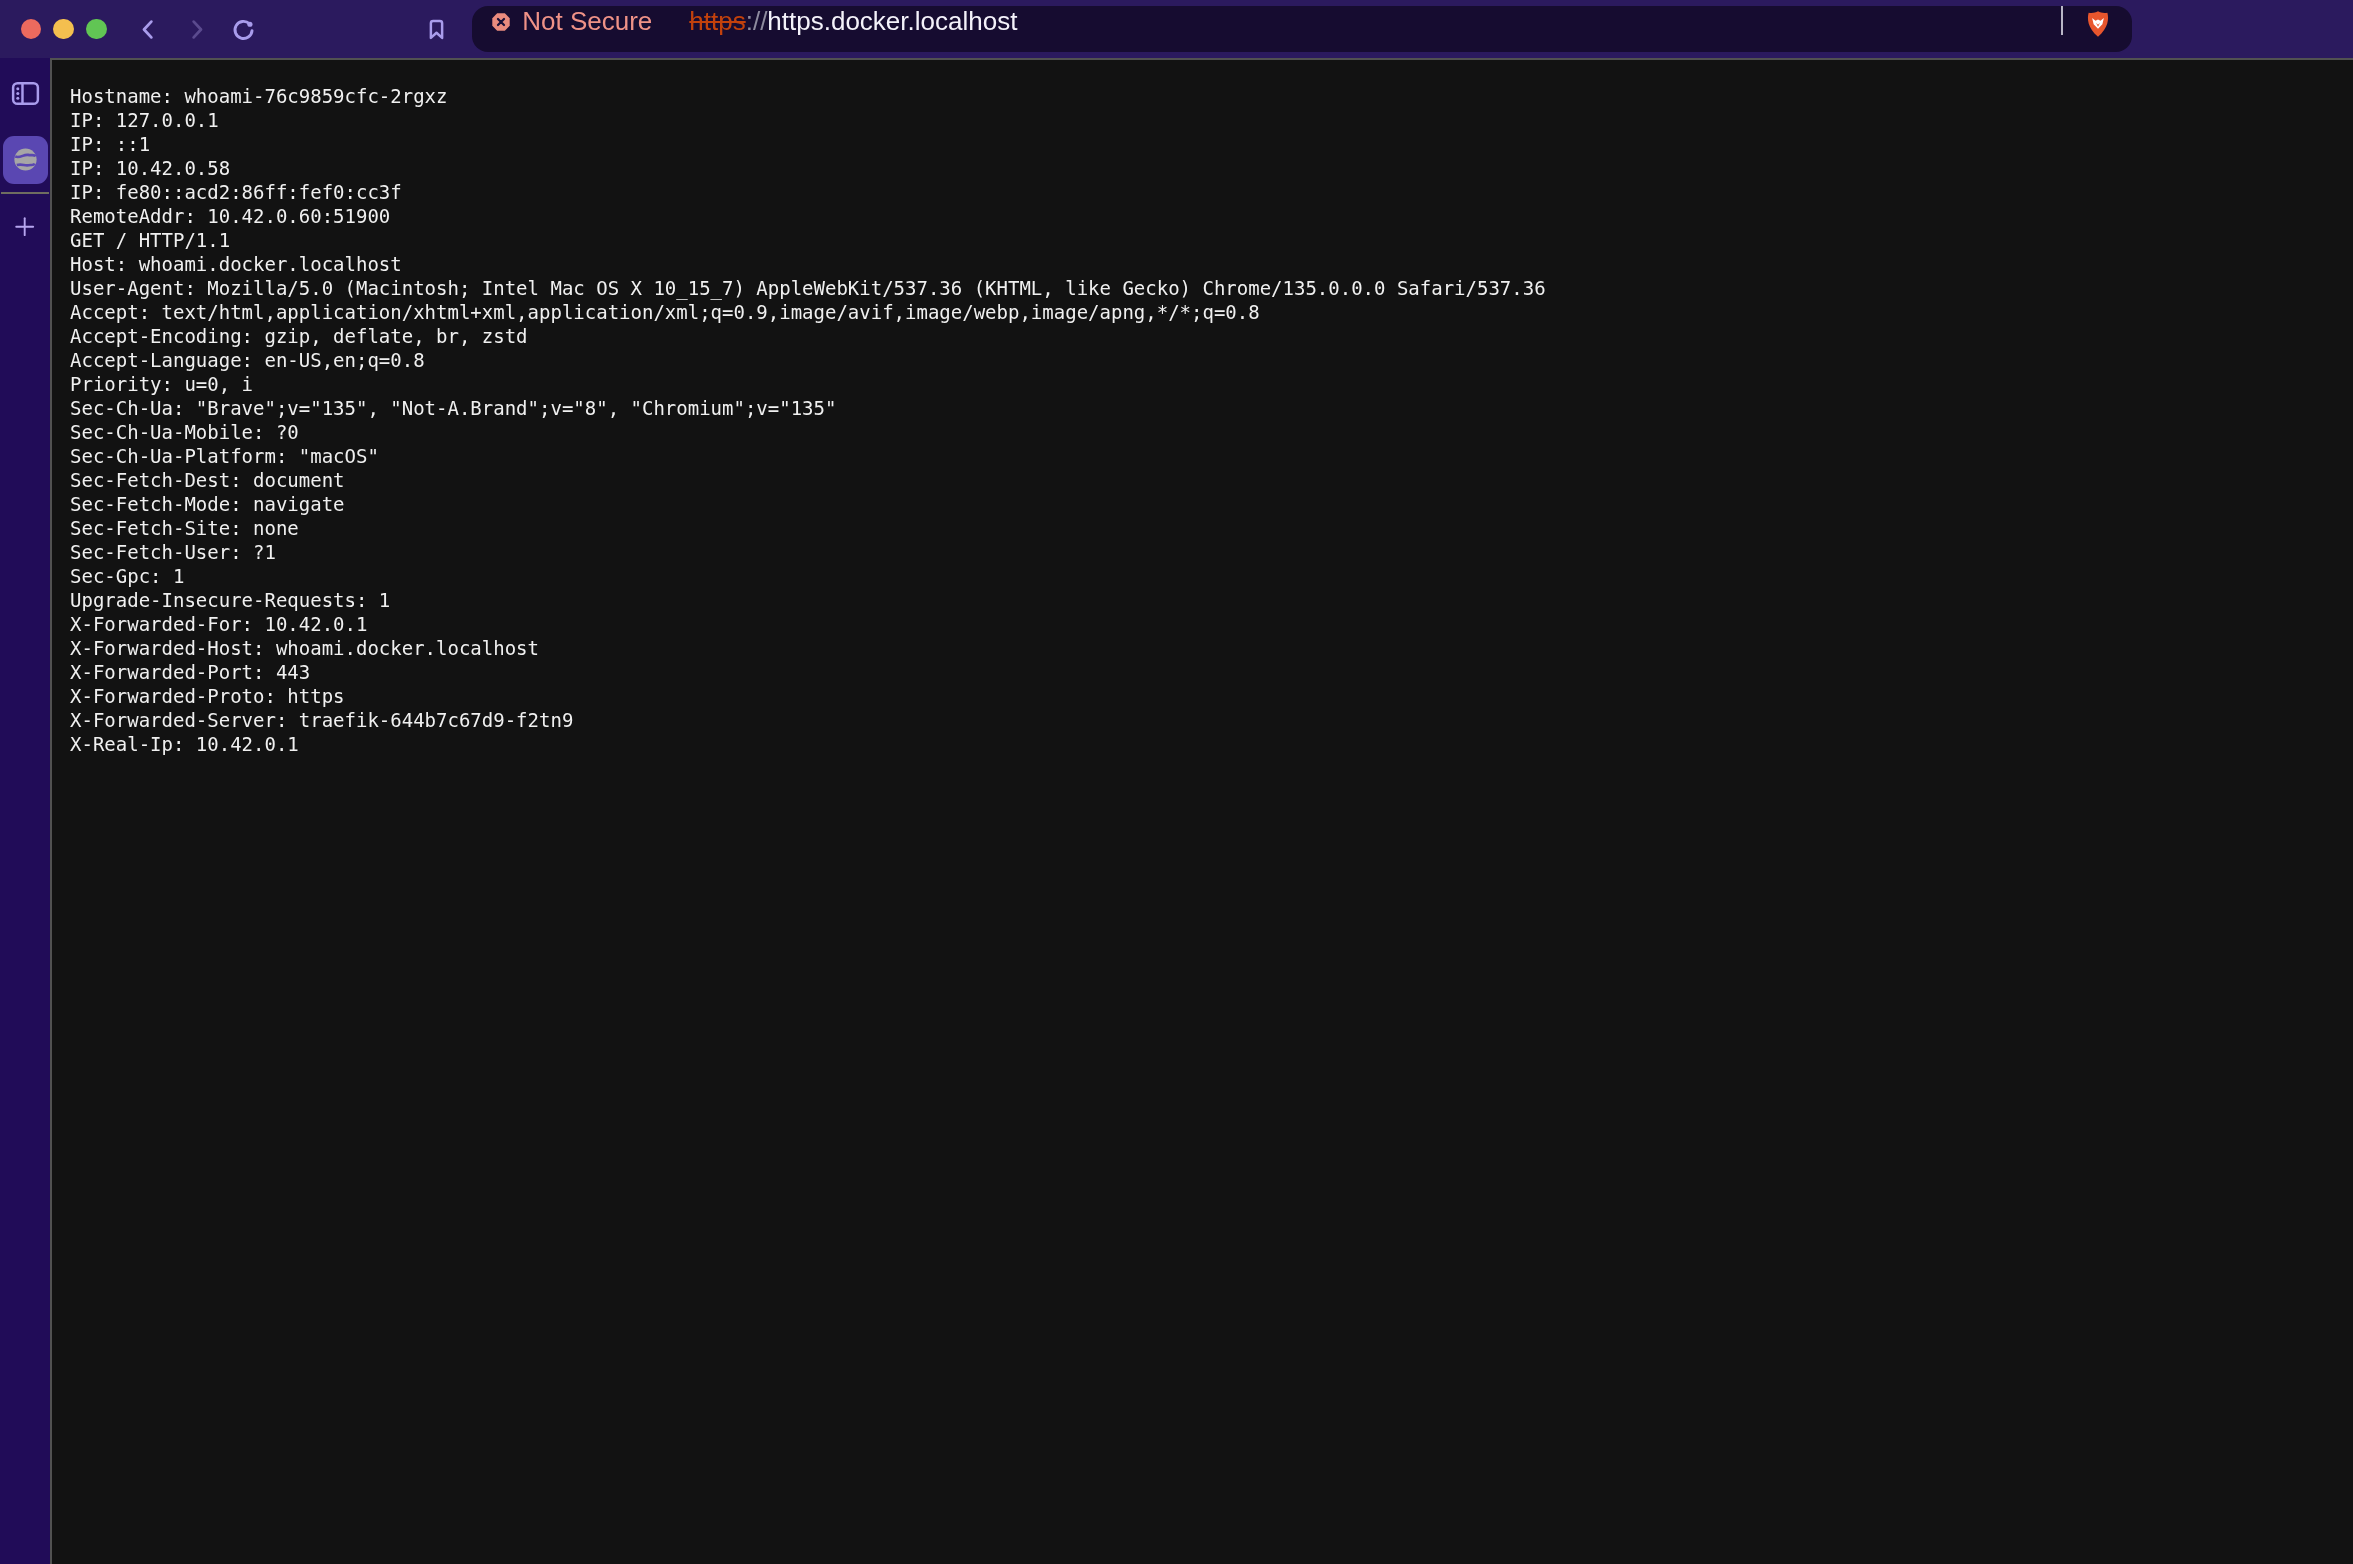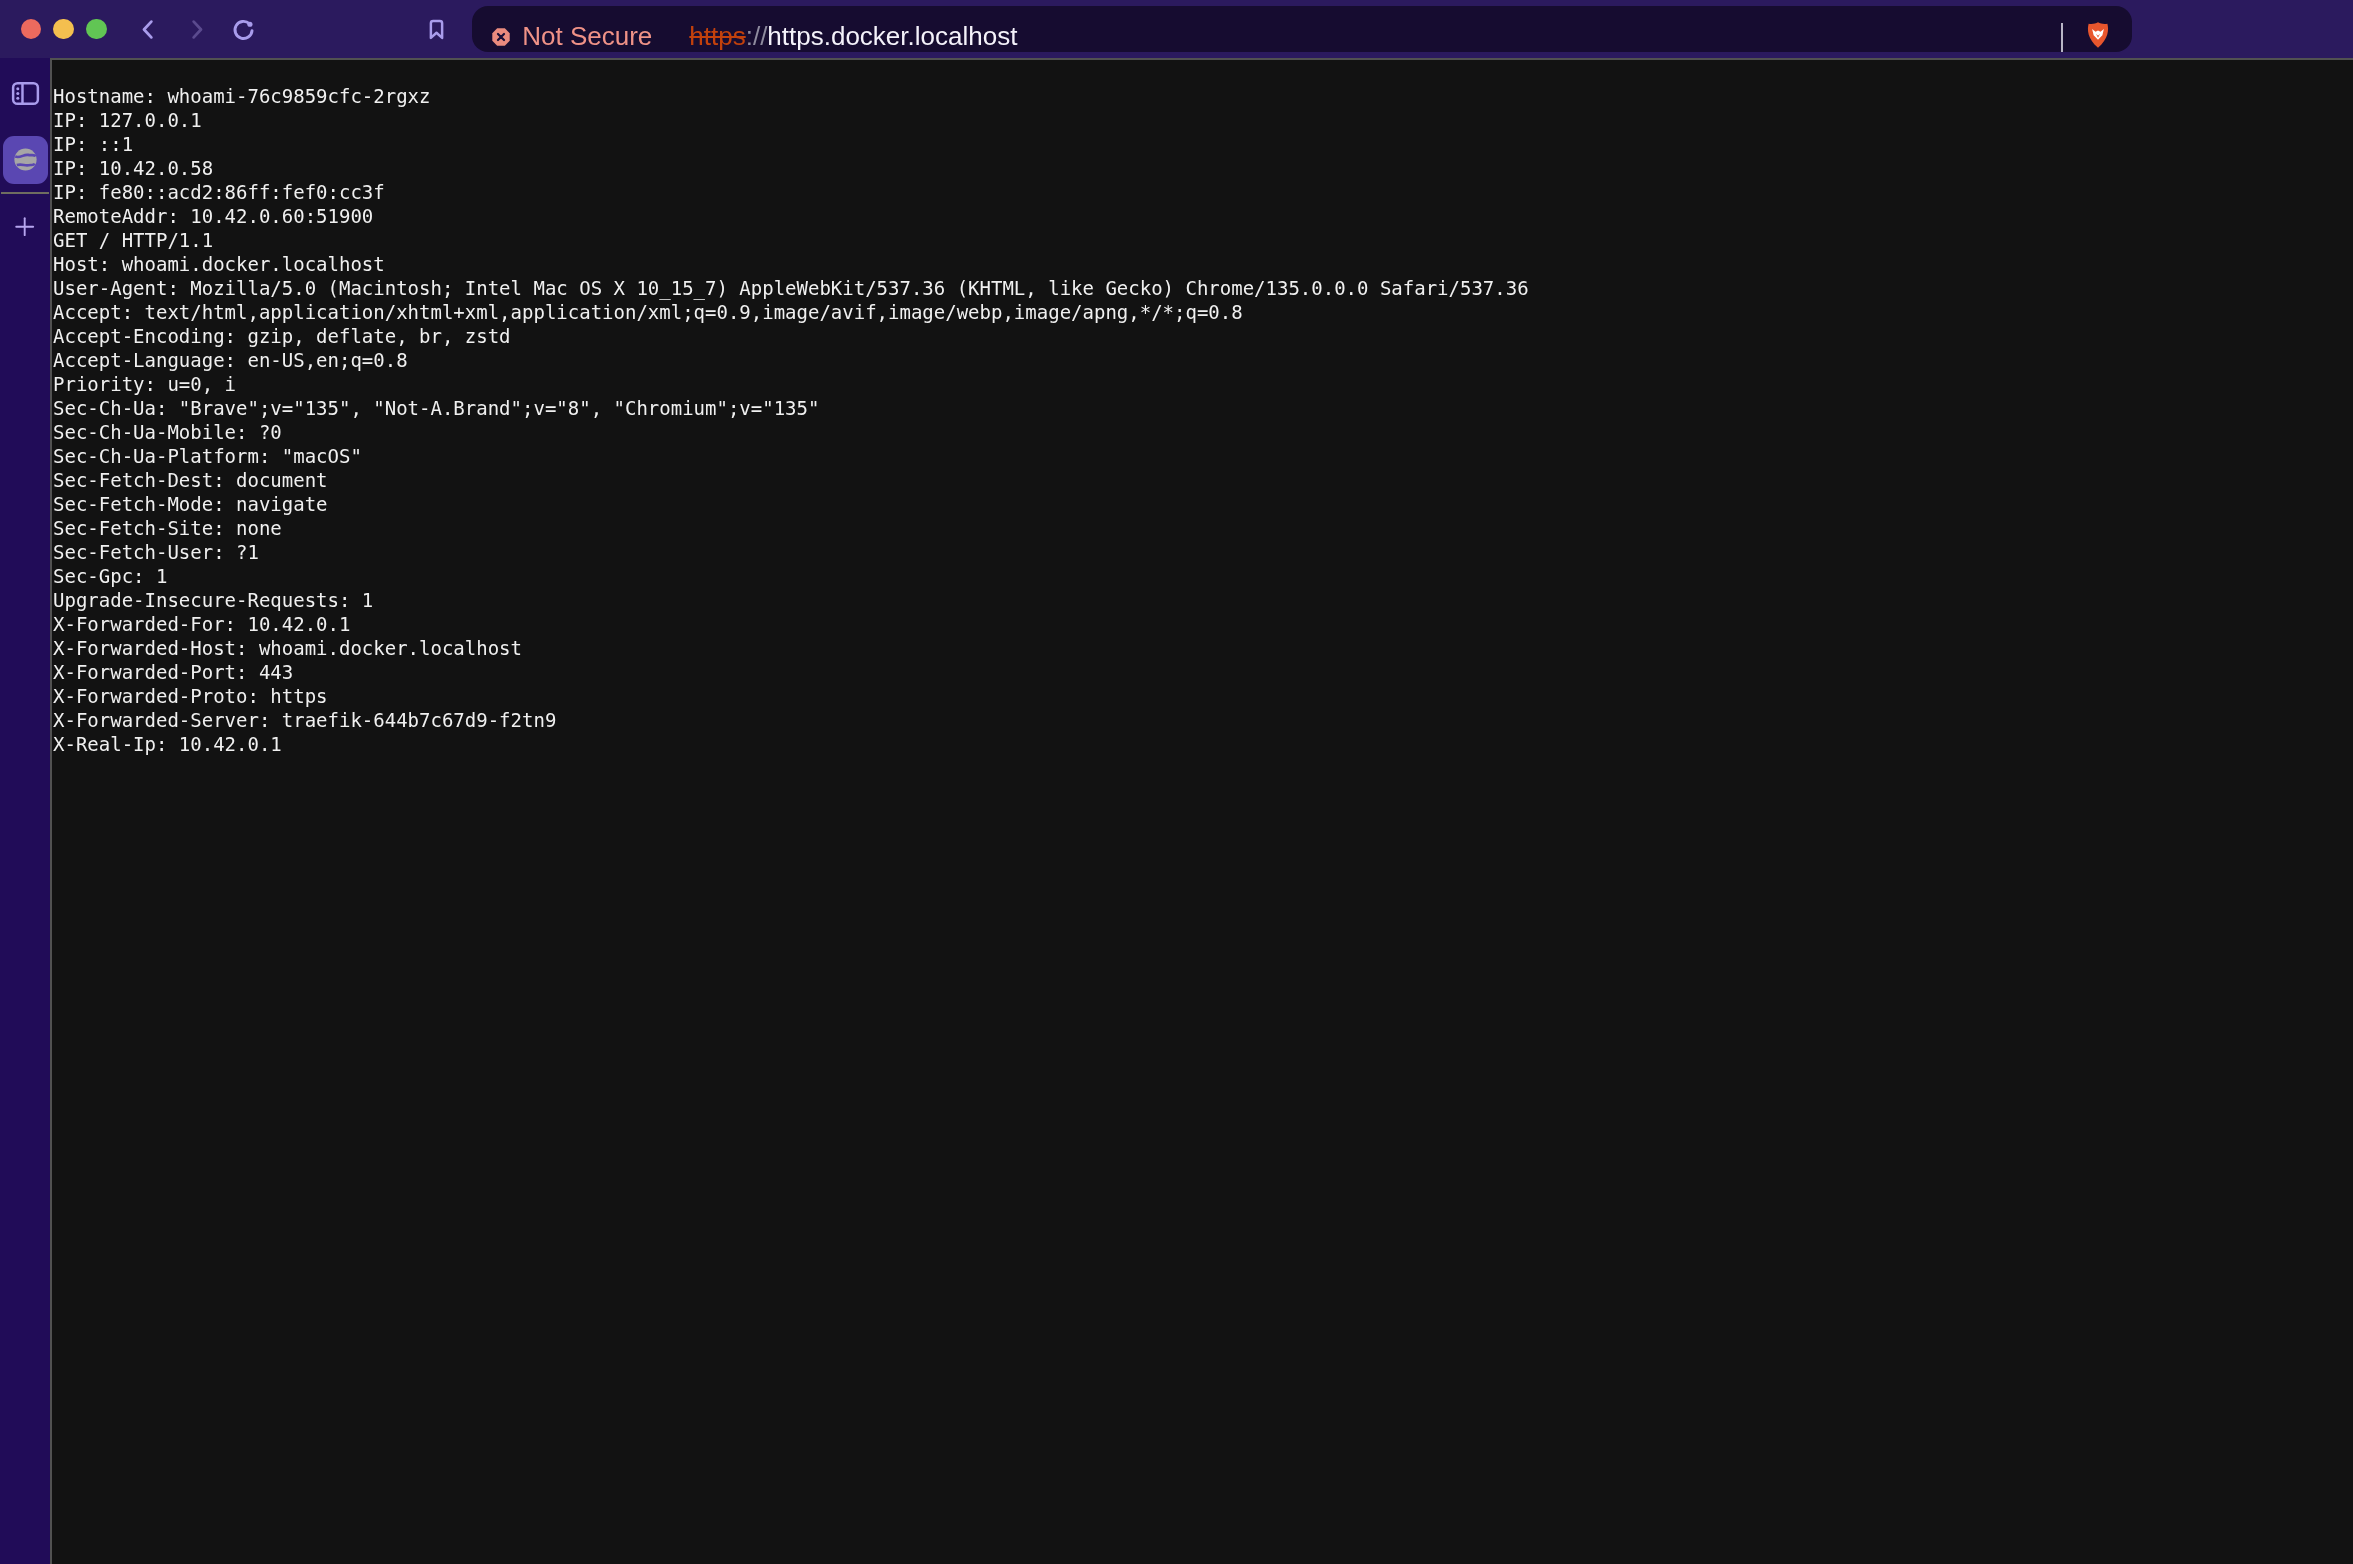--- a/index.html
+++ b/index.html
@@ -29,21 +29,21 @@
   .btn-back    { margin-left: 27px; }
   .btn-forward { margin-left: 17.5px; }
   .btn-reload  { margin-left: 17.5px; }
   .btn-bookmark{ margin-left: 163px; }
 
   .urlbar {
     margin-left: 20.7px;
     width: 1660px; height: 46px;
     background: #160c30;
     border-radius: 16px;
-    display: flex; align-items: flex-end;
+    display: flex; align-items: flex-start;
     padding: 0 17.5px;
   }
   .warn-chip { display: flex; align-items: center; gap: 10.3px; }
   .warn-chip svg { width: 22px; height: 22px; }
   .warn-label { color: #ef9287; font-size: 26px; }
   .url-text { margin-left: 37px; font-size: 26px; white-space: nowrap; }
   .url-scheme { color: #c2410c; text-decoration: line-through; }
   .url-sep { color: #8e8b9e; }
   .url-host { color: #f4f2fa; }
   .urlbar-spacer { flex: 1; }
@@ -72,21 +72,21 @@
   .newtab-btn svg { width: 25.4px; height: 25.4px; }
 
   .main {
     flex: 1; height: 100%;
     background: #121212;
     border-left: 2.4px solid #515151;
     border-top: 2.4px solid #515151;
   }
   .main pre {
     margin: 0;
-    padding: 24px 0 0 1px;
+    padding: 24px 0 0 18px;
     font-family: "DejaVu Sans Mono", monospace;
     font-size: 19px;
     line-height: 24px;
     color: #f0f0f0;
     white-space: pre;
   }
 </style>
 </head>
 <body>
 

